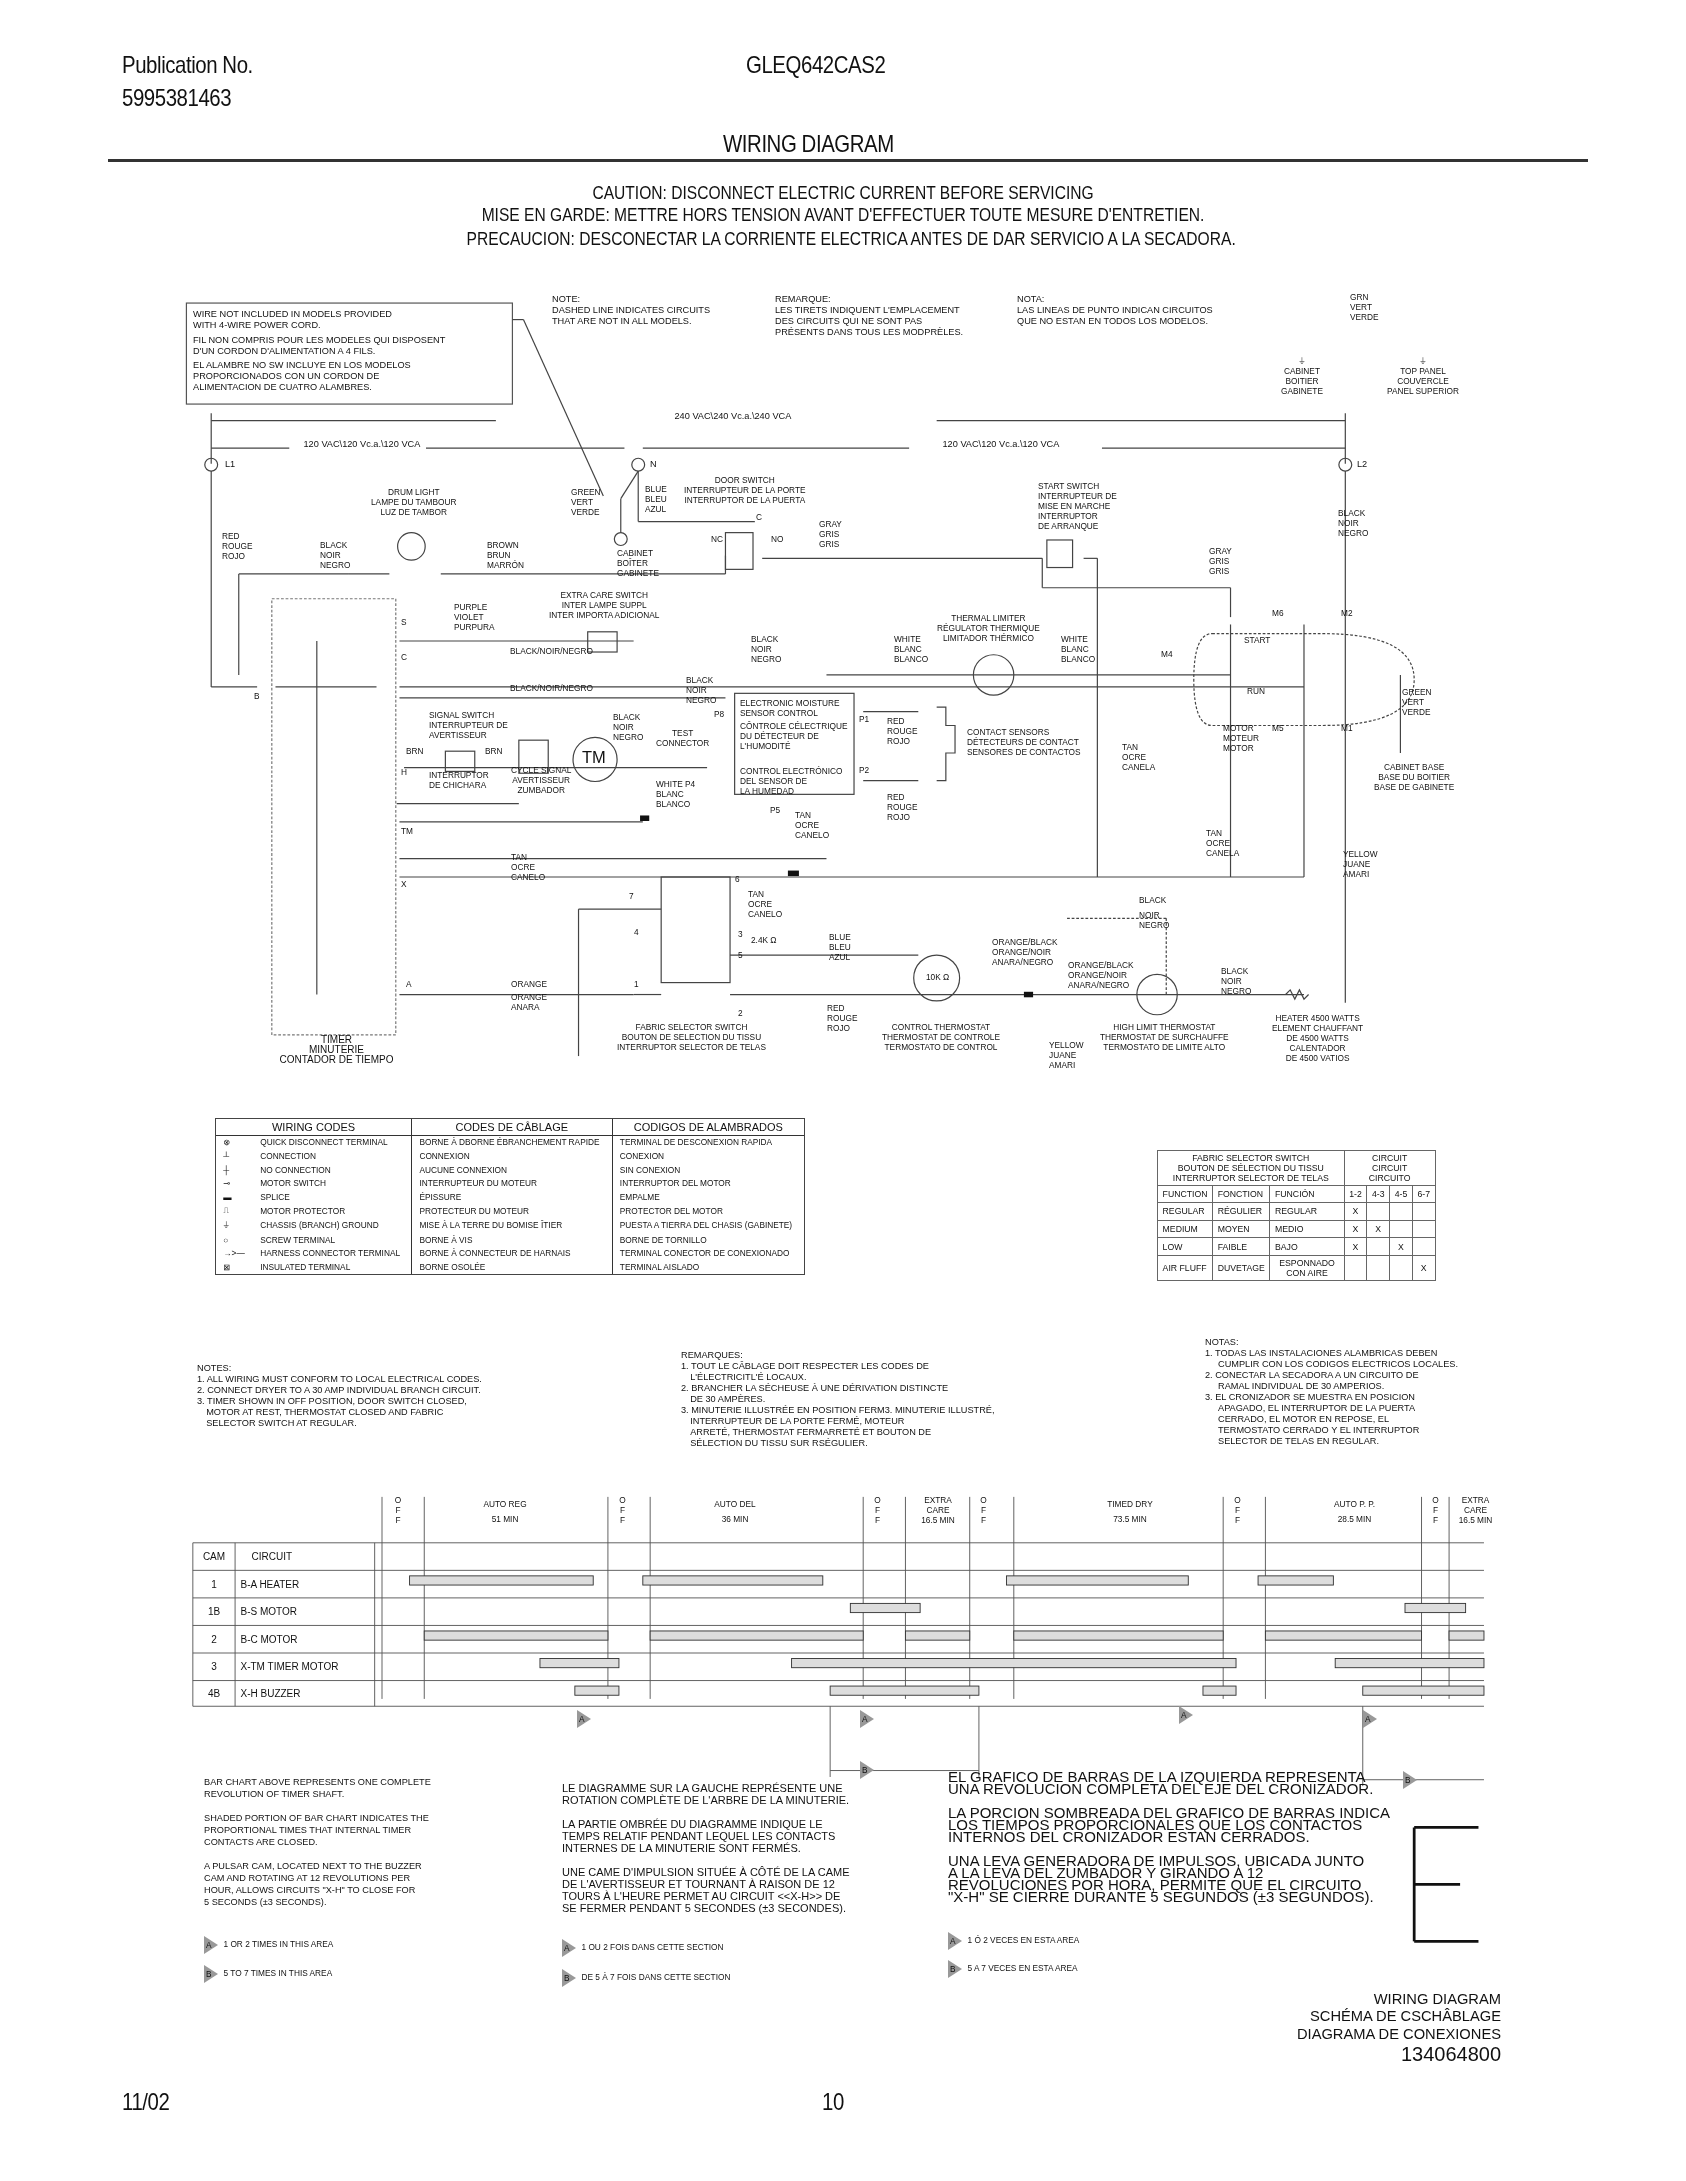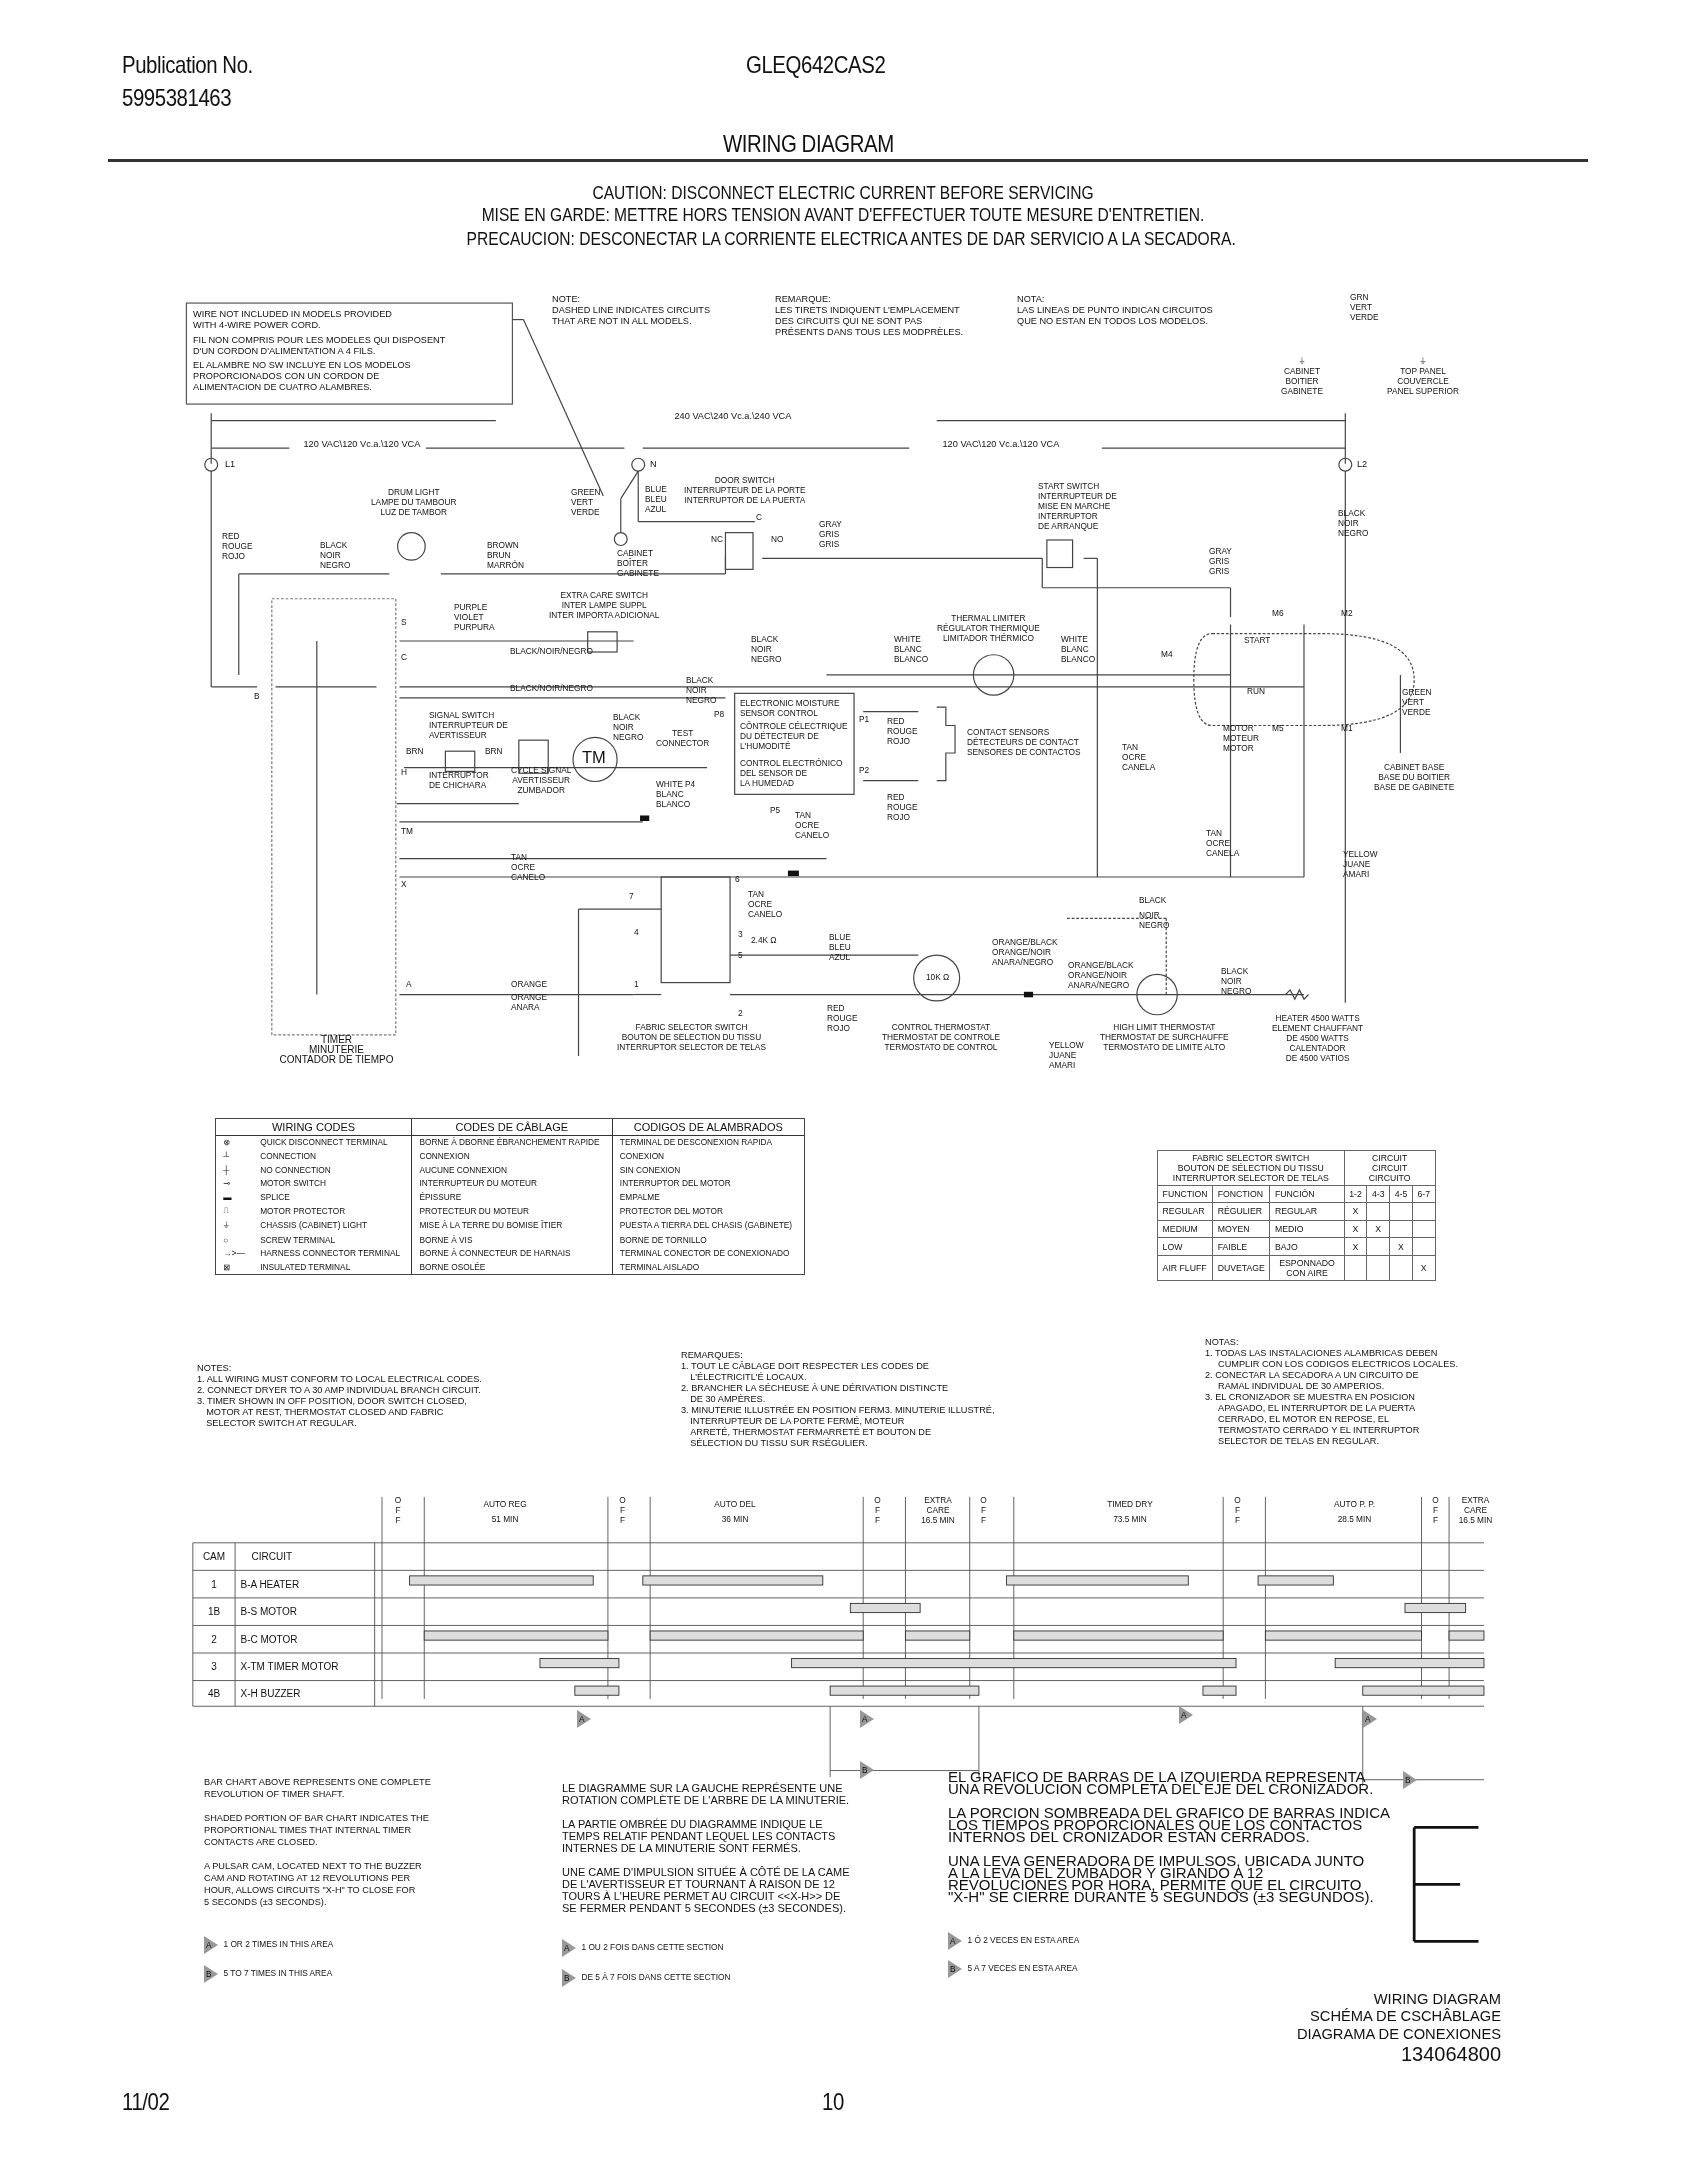--- a/index.html
+++ b/index.html
@@ -357,21 +357,21 @@
     <div>BLANC</div>
     <div>BLANCO</div>
 </div>
 
 <div class="abs xs" style="left:740px;top:698px;">
   <div>ELECTRONIC MOISTURE</div>
     <div>SENSOR CONTROL</div>
   <div style="margin-top:2.8px">CÔNTROLE CÉLECTRIQUE</div>
     <div>DU DÉTECTEUR DE</div>
     <div>L'HUMODITÉ</div>
-  <div style="margin-top:7px">CONTROL ELECTRÓNICO</div>
+  <div style="margin-top:15px">CONTROL ELECTRÓNICO</div>
     <div>DEL SENSOR DE</div>
     <div>LA HUMEDAD</div>
 </div>
 <div class="abs xs" style="left:714px;top:709px;">P8</div>
 <div class="abs xs" style="left:859px;top:714px;">P1</div>
 <div class="abs xs" style="left:859px;top:765px;">P2</div>
 <div class="abs xs" style="left:685px;top:779px;text-align:center;">P4</div>
 <div class="abs xs" style="left:770px;top:805px;">P5</div>
 <div class="abs xs" style="left:887px;top:716px;">
   <div>RED</div>
@@ -536,21 +536,21 @@
           <td class="sep">EMPALME</td>
         </tr>
     <tr>
           <td>⎍</td>
           <td>MOTOR PROTECTOR</td>
           <td class="sep">PROTECTEUR DU MOTEUR</td>
           <td class="sep">PROTECTOR DEL MOTOR</td>
         </tr>
     <tr>
           <td>⏚</td>
-          <td>CHASSIS (CABINET) LIGHT</td>
+          <td>CHASSIS (BRANCH) GROUND</td>
           <td class="sep">MISE À LA TERRE DU BOMISE ÎTIER</td>
           <td class="sep">PUESTA A TIERRA DEL CHASIS (GABINETE)</td>
         </tr>
     <tr>
           <td>○</td>
           <td>SCREW TERMINAL</td>
           <td class="sep">BORNE À VIS</td>
           <td class="sep">BORNE DE TORNILLO</td>
         </tr>
     <tr>

